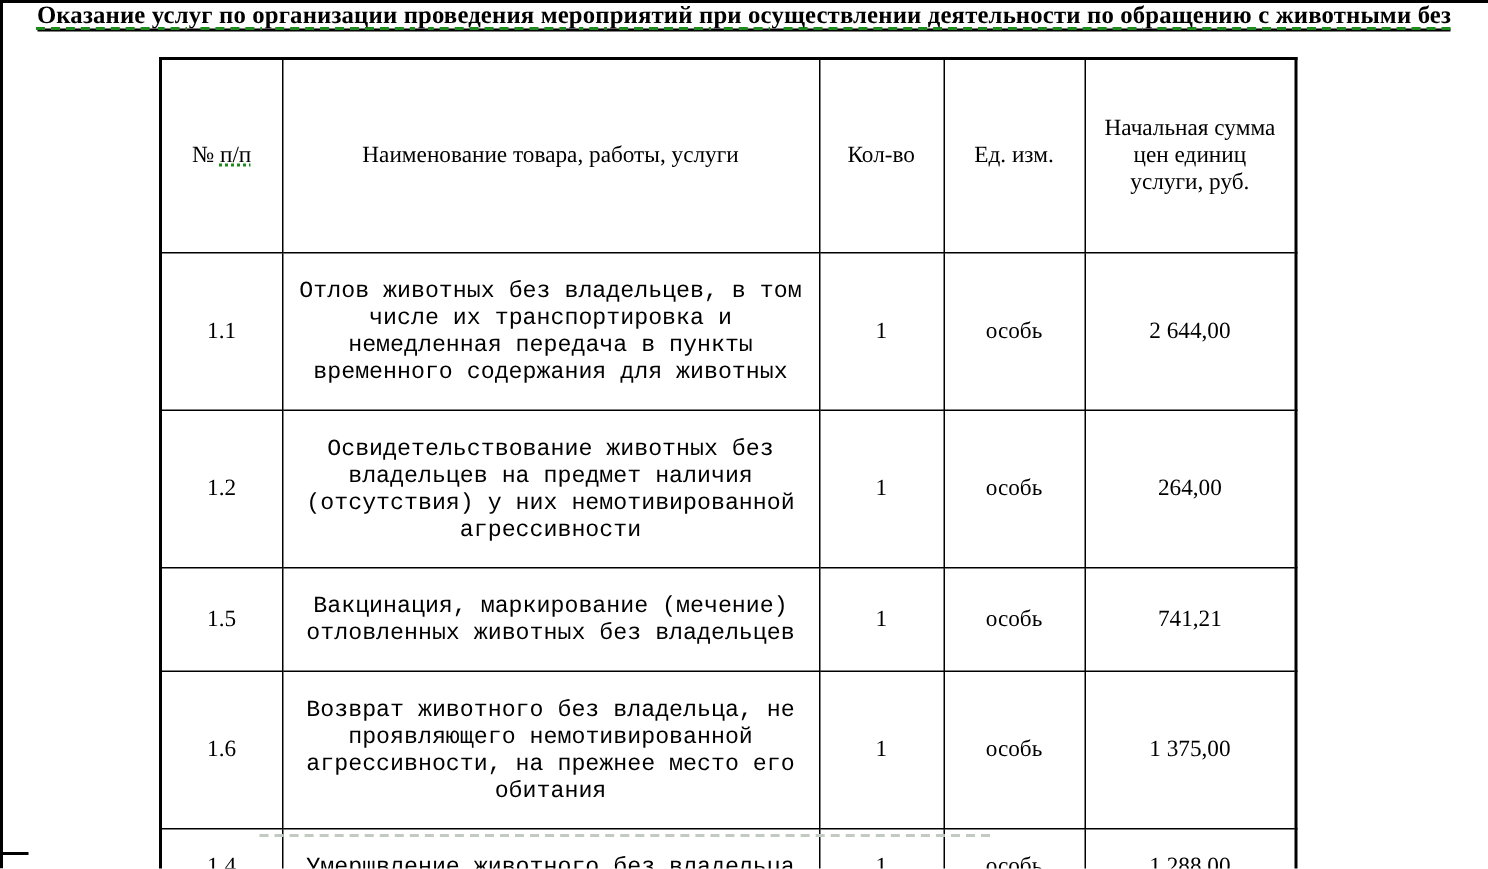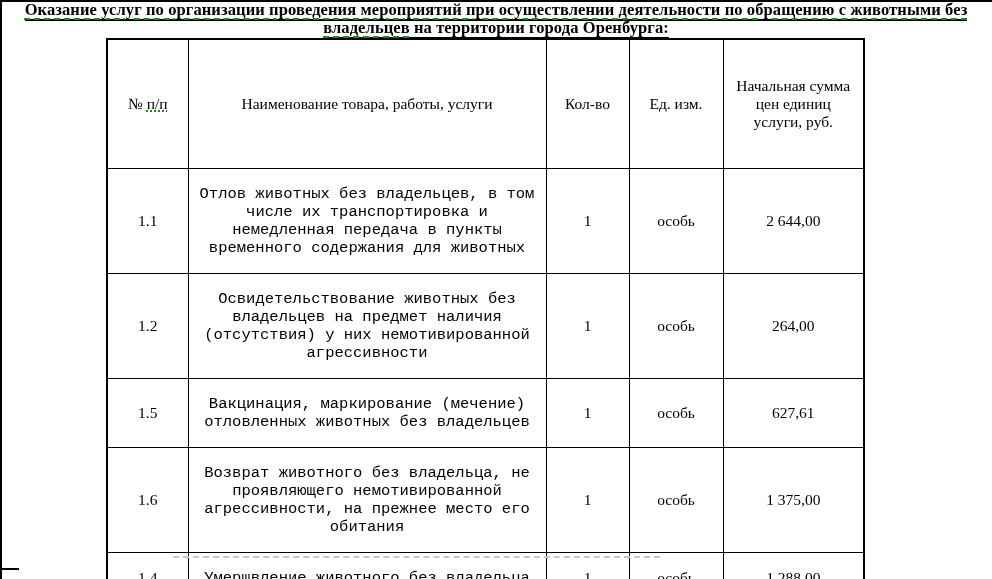--- a/index.html
+++ b/index.html
@@ -45,21 +45,20 @@
 </head>
 <body>
 
 <div class="page">
 
   <div class="edge-top"></div>
   <div class="edge-left"></div>
 
   <div class="title">
     <div class="title-line"><span class="u"><span class="sq">Оказание услуг по организации проведения мероприятий при осуществлении деятельности по обращению с животными без</span></span></div>
-    <div class="title-line"><span class="u"><span class="sq">владельцев</span><span> на территории города Оренбурга:</span></span></div>
   </div>
 
   <table class="doc">
     <colgroup>
       <col style="width:81px">
         <col style="width:358px">
         <col style="width:83px">
       <col style="width:94px">
         <col style="width:141px">
     </colgroup>
@@ -89,21 +88,21 @@
       <td>264,00</td>
     </tr>
 
 
 
     <tr class="r5">
       <td>1.5</td>
       <td class="name">Вакцинация, маркирование (мечение) отловленных животных без владельцев</td>
       <td>1</td>
       <td>особь</td>
-      <td>627,61</td>
+      <td>741,21</td>
     </tr>
 
     <tr class="r6">
       <td>1.6</td>
       <td class="name">Возврат животного без владельца, не проявляющего немотивированной агрессивности, на прежнее место его обитания</td>
       <td>1</td>
       <td>особь</td>
       <td>1 375,00</td>
     </tr>
 

